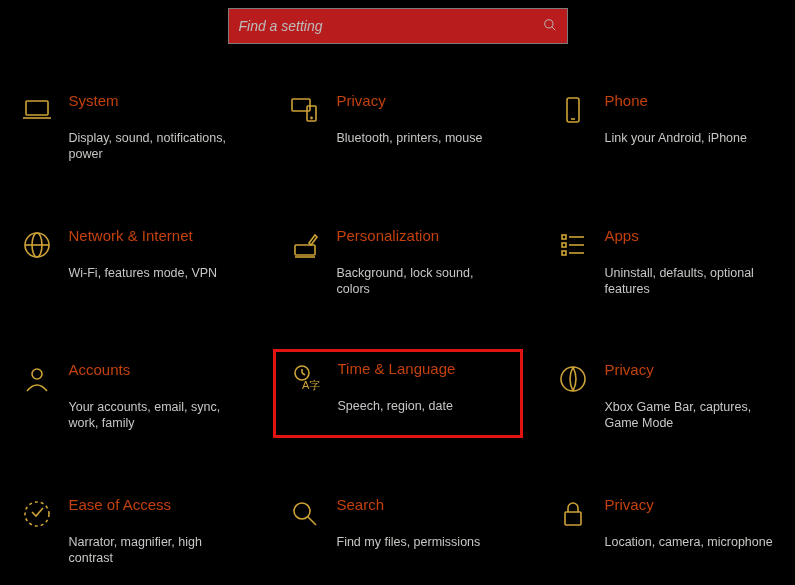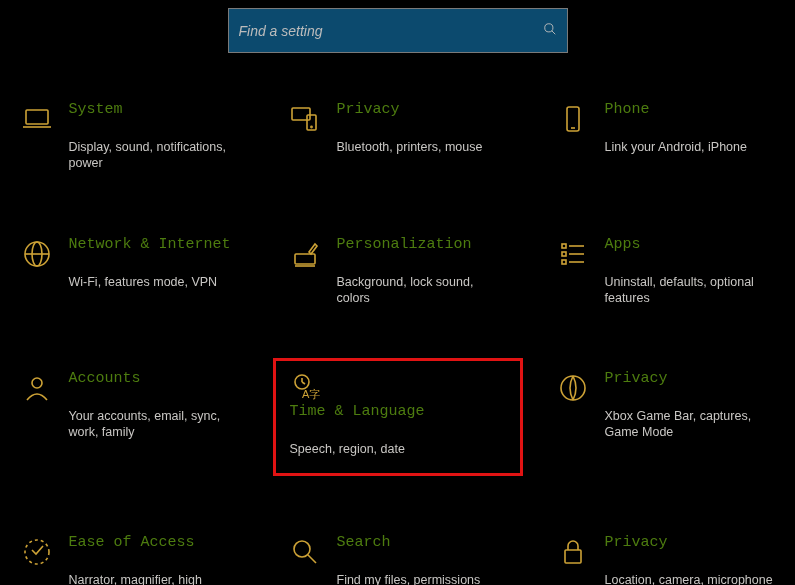--- a/index.html
+++ b/index.html
@@ -12,23 +12,23 @@
     overflow: hidden;
   }
   .search-wrap {
     display: flex;
     justify-content: center;
     padding-top: 8px;
     padding-bottom: 42px;
   }
   .search-box {
     width: 340px;
-    height: 45px;
+    height: 36px;
     border: 1px solid #7a7a7a;
-    background: #0c4a6e;
+    background: #b91c1c;
     display: flex;
     align-items: center;
     padding: 0 10px;
   }
   .search-input {
     flex: 1;
     background: transparent;
     border: none;
     outline: none;
     color: #ccc;
@@ -52,33 +52,32 @@
     position: relative;
     cursor: default;
     border: 2px solid transparent;
     min-height: 60px;
   }
   .tile.highlight {
     border: 3px solid #e11313;
     padding-top: 8px;
     padding-bottom: 16px;
     margin-top: -6px;
-    flex-direction: column;
   }
   .icon-slot {
     width: 48px;
     display: flex;
     justify-content: center;
     align-items: flex-start;
     padding-top: 2px;
     flex-shrink: 0;
   }
   .icon-slot svg { stroke: #cda236; fill: none; stroke-width: 1.6; }
   .texts { margin-left: 8px; padding-right: 6px; }
-  .title { font-size: 15px; color: #4d7c0f; line-height: 1.2; margin-bottom: 4px; font-family: Liberation Mono, monospace; }
+  .title { font-size: 15px; color: #c2410c; line-height: 1.2; margin-bottom: 4px; }
   .subtitle { font-size: 12.5px; color: #c9c7c4; line-height: 1.3; margin-top: 20px; }
 </style>
 </head>
 <body>
 
 <div class="search-wrap">
   <div class="search-box">
     <input class="search-input" placeholder="Find a setting" style="">
     <span class="search-icon-small">
       <svg width="14" height="14" viewBox="0 0 24 24">

